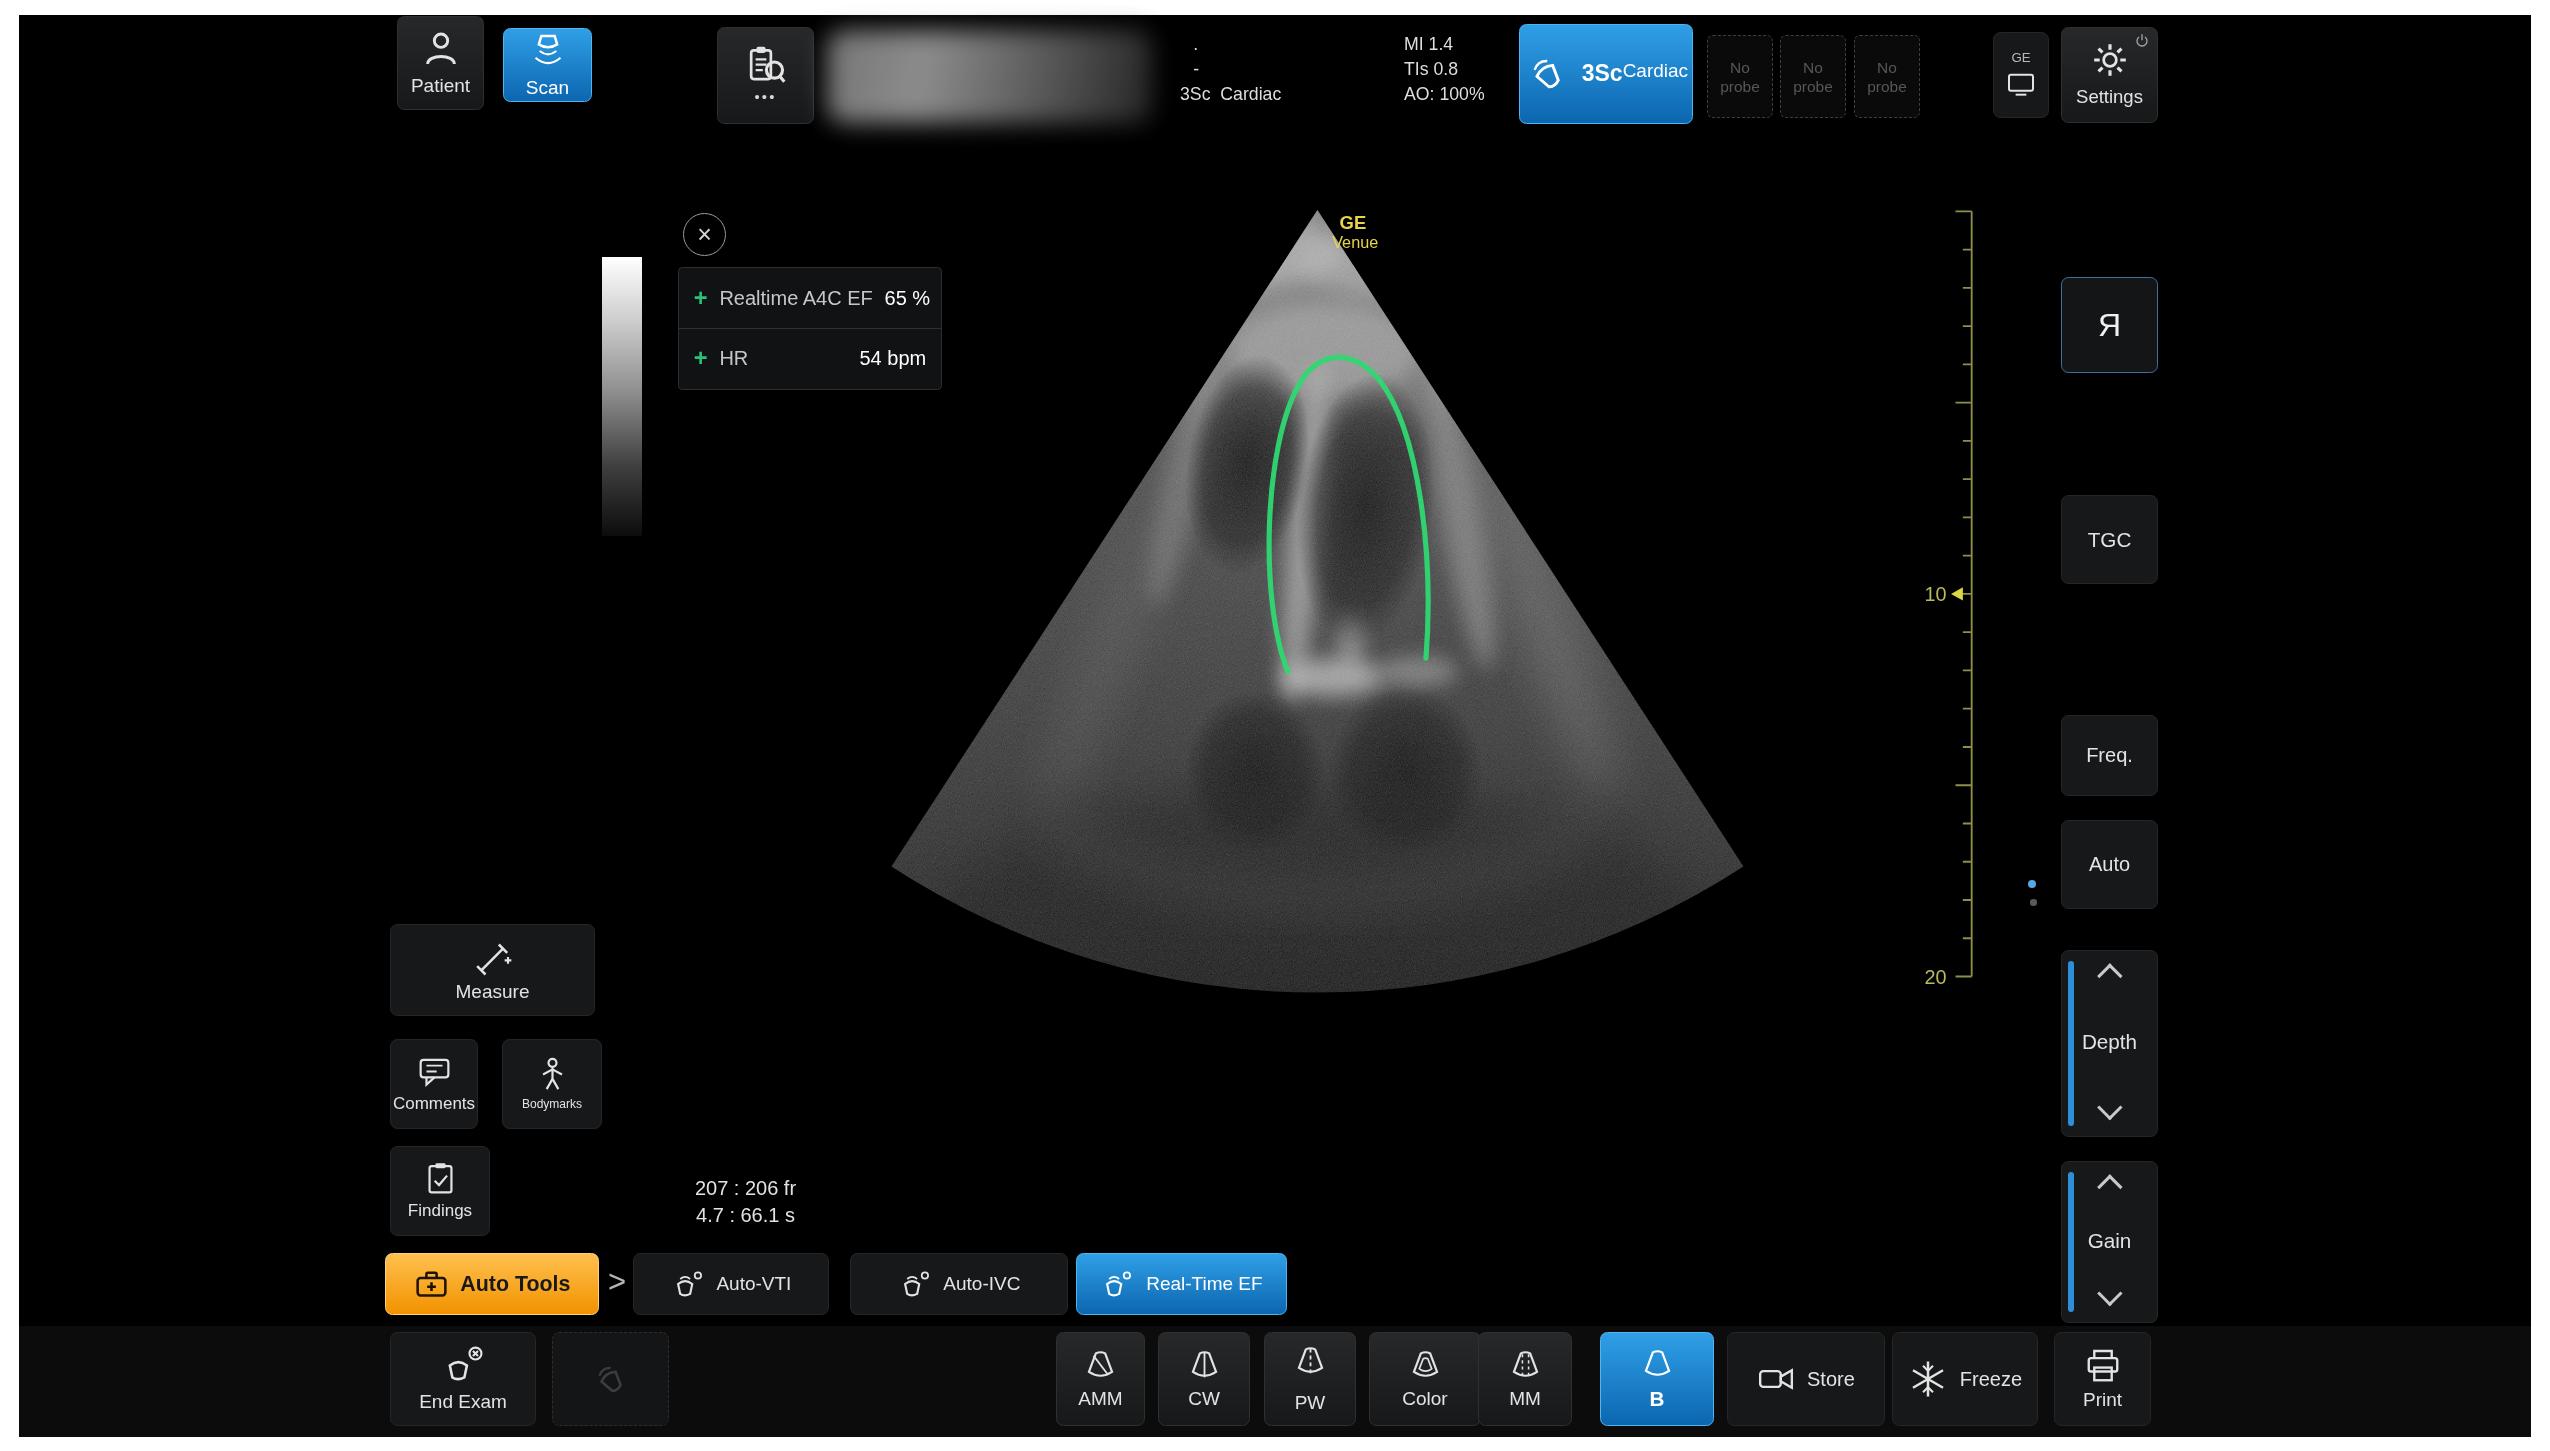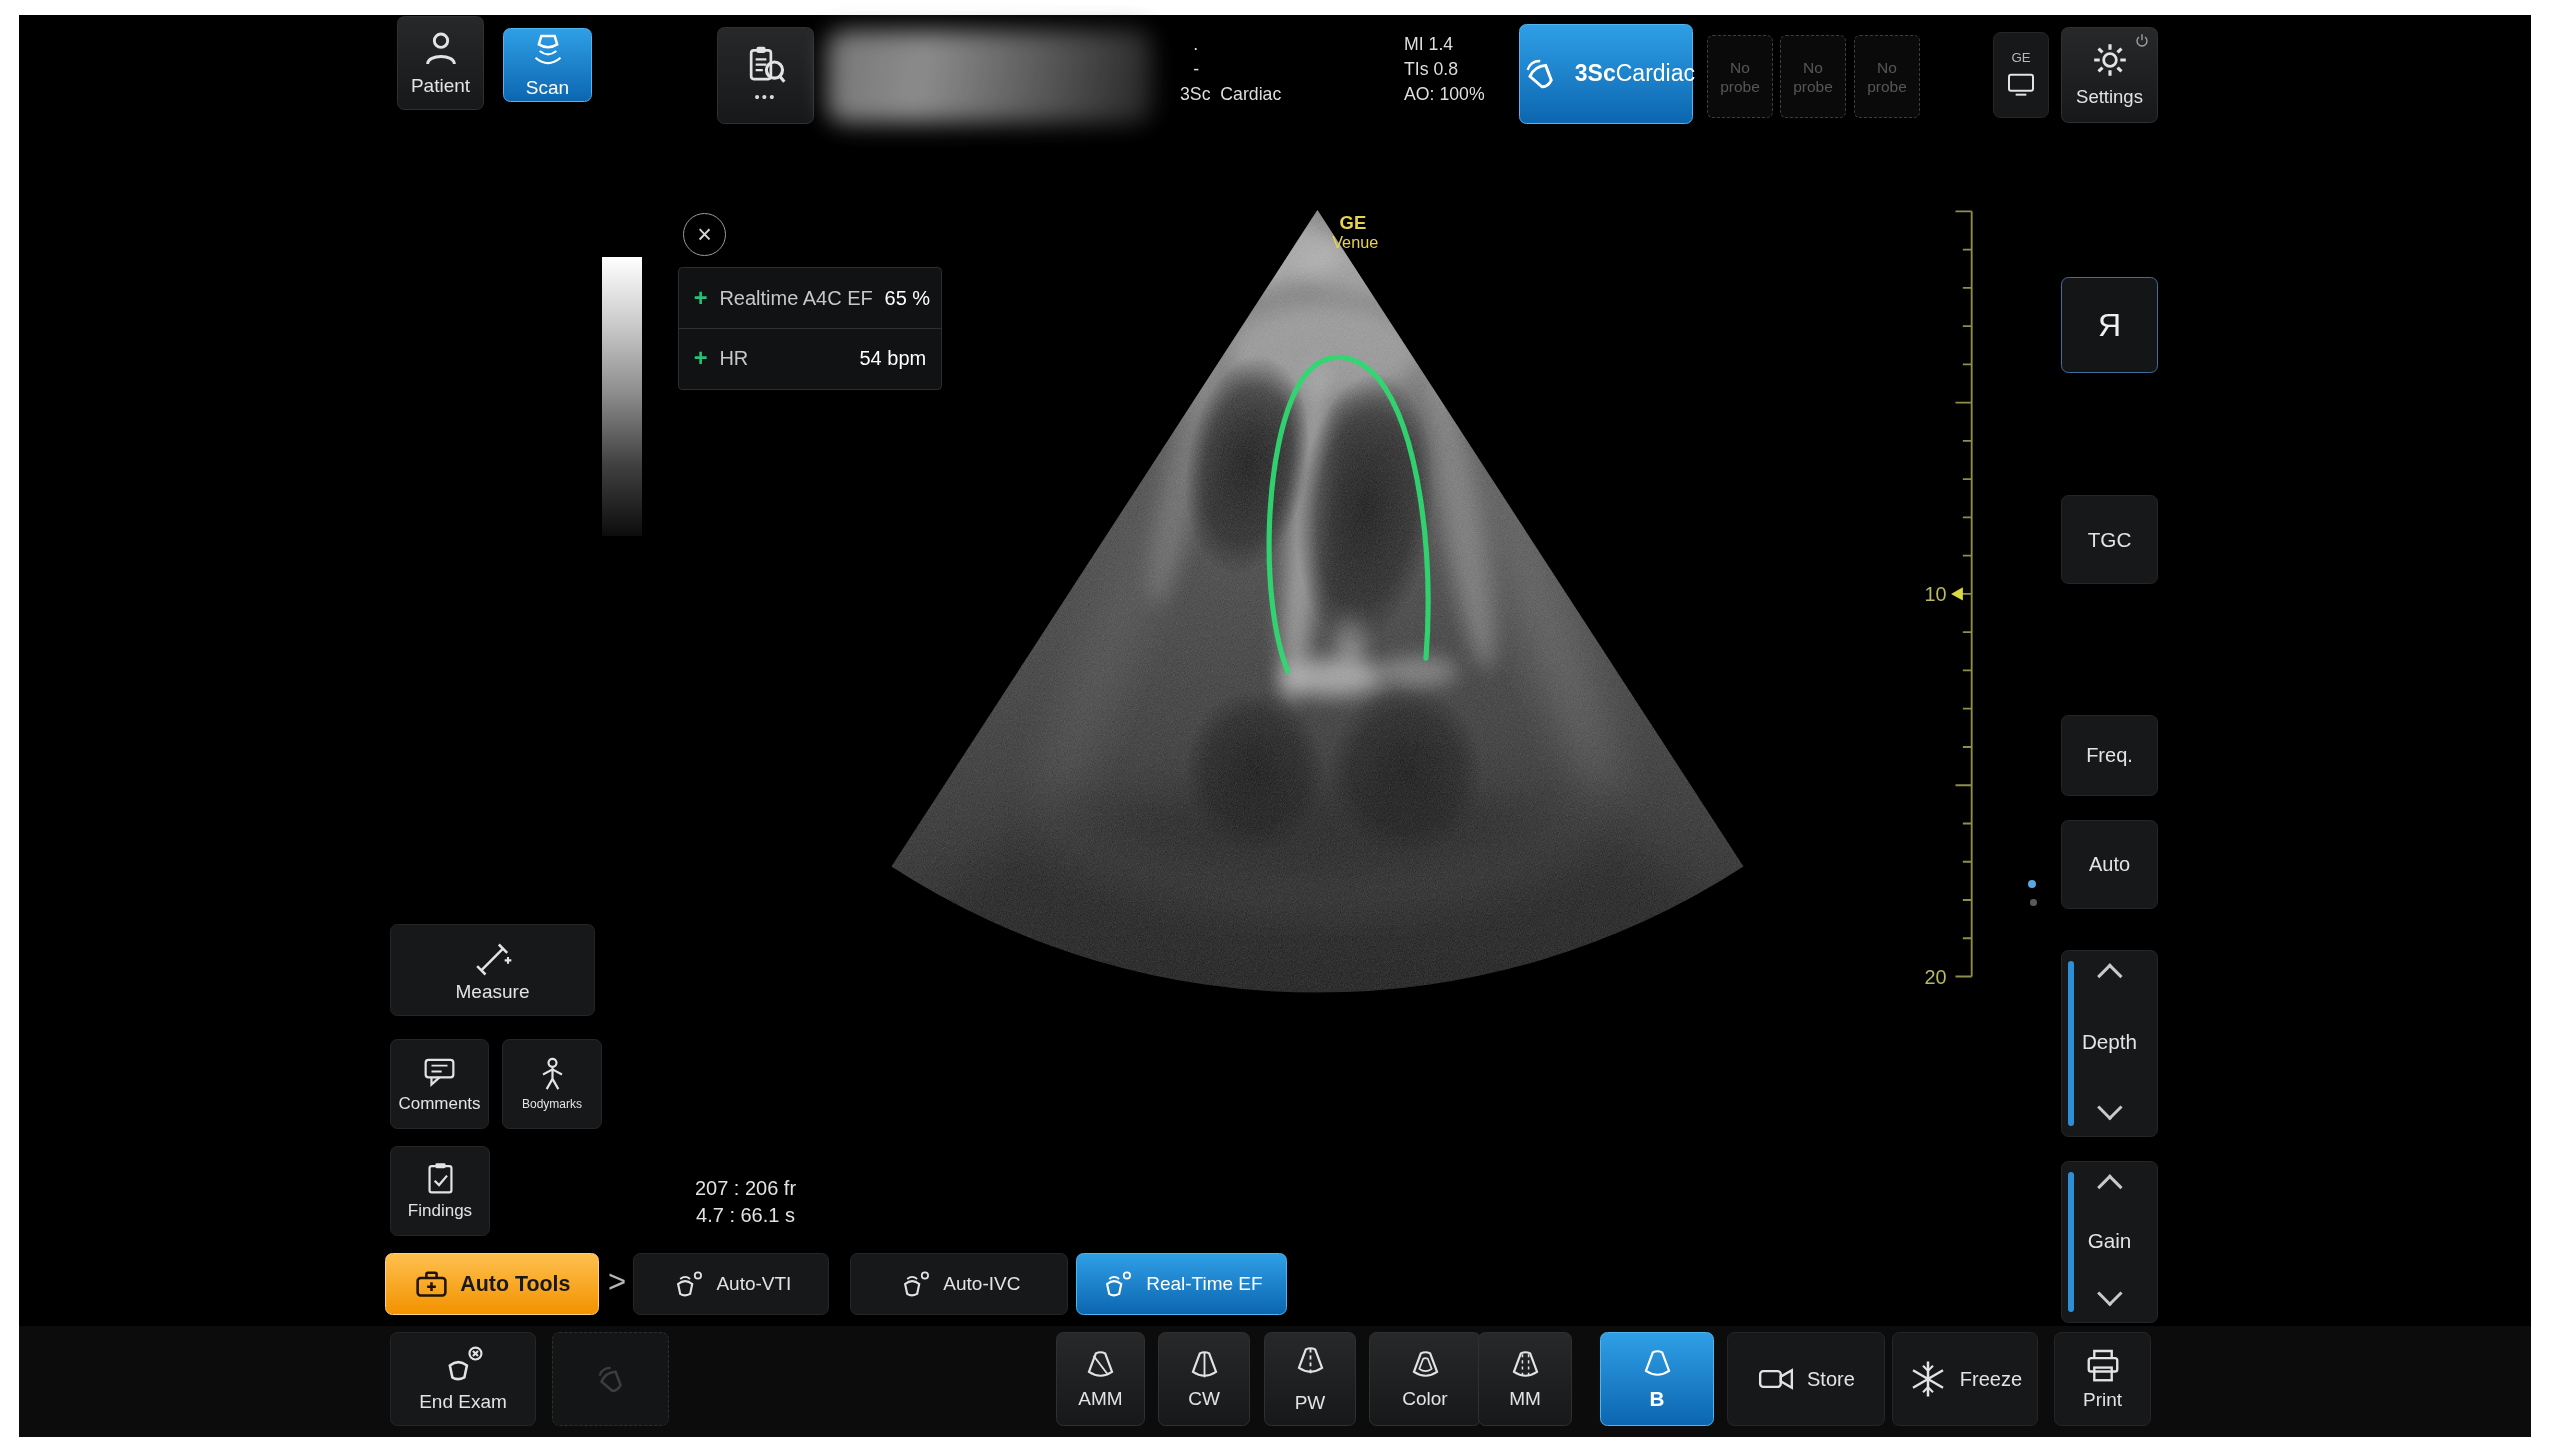--- a/index.html
+++ b/index.html
@@ -30,21 +30,21 @@
   .frames{position:absolute;color:#e2e2e2;font-size:20px;line-height:27px;text-align:center}
   .chev{width:17.7px;height:17.7px;border-left:3.7px solid #c9c9c9;border-top:3.7px solid #c9c9c9;flex:none}
   .chev.up{transform:rotate(45deg)}
   .chev.down{transform:rotate(225deg)}
   .ctl{justify-content:space-between;padding:16px 0 19px}
   .level{position:absolute;left:5.9px;top:10.3px;bottom:10.3px;width:6.6px;background:#2e8fd8;border-radius:3.7px}
   .dot{position:absolute;border-radius:50%}
   .ic{flex:none}
   .blur-blob{position:absolute;filter:blur(11.8px);border-radius:17.7px;opacity:.85}
   .pname{font-size:23px;font-weight:bold}
-  .ppreset{font-size:23px}
+  .ppreset{font-size:19px}
   .chevglyph{position:absolute;color:#b5b5b5;font-size:31px}
   .bottom-strip{position:absolute;left:19px;top:1326px;width:2512px;height:111px;background:#0c0c0c}
 </style>
 </head>
 <body>
 
 <div id="app">
 
 <svg width="0" height="0" style="position:absolute" aria-hidden="true">
 <defs>
@@ -339,21 +339,21 @@
   <span class="chev down"></span>
 </div>
 
 <div class="btn flat" style="left:390px;top:924px;width:205px;height:92px;gap:4.4px">
   <svg class="ic" width="40" height="40" viewBox="0 0 54 54">
         <use href="#i-caliper"></use>
       </svg>
   <span class="lbl">Measure</span>
 </div>
 
-<div class="btn flat" style="left:390px;top:1039px;width:99px;height:90px;gap:4.4px">
+<div class="btn flat" style="left:390px;top:1039px;width:88px;height:90px;gap:4.4px">
   <svg class="ic" width="35" height="35" viewBox="0 0 48 48">
         <use href="#i-comment"></use>
       </svg>
   <span class="lbl" style="font-size:17px">Comments</span>
 </div>
 
 <div class="btn flat" style="left:502px;top:1039px;width:100px;height:90px;gap:4.4px">
   <svg class="ic" width="35" height="35" viewBox="0 0 48 48">
         <use href="#i-bodymark"></use>
       </svg>

